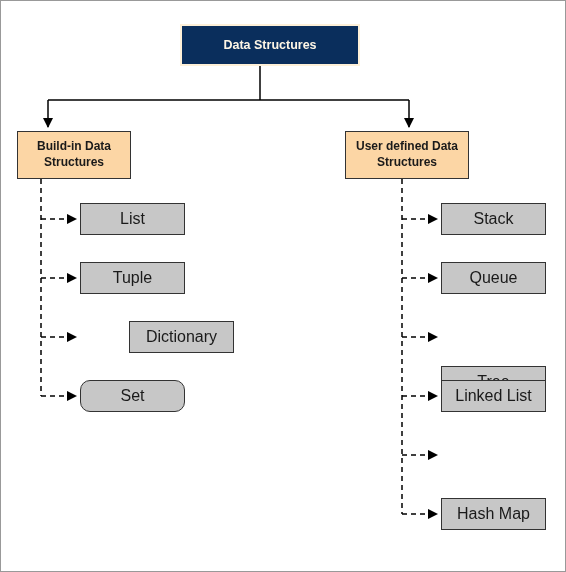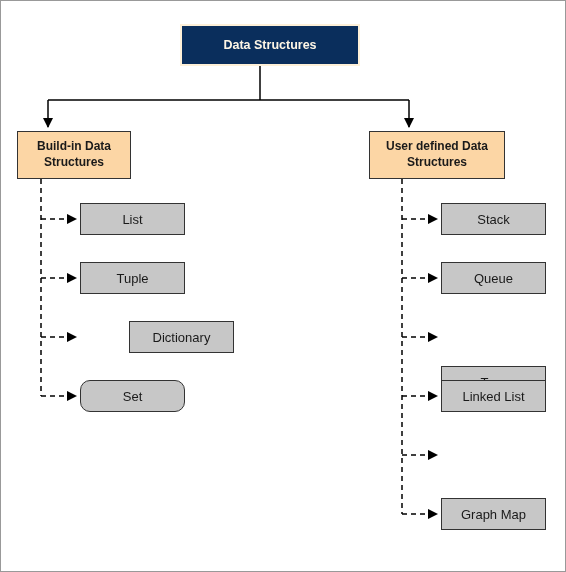--- a/index.html
+++ b/index.html
@@ -52,21 +52,21 @@
   .leaf-box {
     position: absolute;
     width: 105px;
     height: 32px;
     background: #c7c7c7;
     border: 1px solid #333;
     box-sizing: border-box;
     display: flex;
     align-items: center;
     justify-content: center;
-    font-size: 13px;
+    font-size: 16px;
     color: #1a1a1a;
   }
   svg.connectors {
     position: absolute;
     left: 0;
     top: 0;
     width: 566px;
     height: 572px;
     pointer-events: none;
   }
@@ -110,21 +110,21 @@
 
   <div class="root-box">
     <span>Data Structures</span>
   </div>
 
   <div class="category-box" style="left:16px; top:130px; width:114px;">
     <span style="white-space:pre-line;">Build-in Data
 Structures</span>
   </div>
 
-  <div class="category-box" style="left:344px; top:130px; width:136px;margin-left:24px;">
+  <div class="category-box" style="left:344px; top:130px; width:124px;">
     <span style="white-space:pre-line;">User defined Data
 Structures</span>
   </div>
 
   <div class="leaf-box" style="left:79px; top:202px;">
     <span>List</span>
   </div>
   <div class="leaf-box" style="left:79px; top:261px;">
     <span>Tuple</span>
   </div>
@@ -141,16 +141,16 @@
   <div class="leaf-box" style="left:440px; top:261px;">
     <span>Queue</span>
   </div>
   <div class="leaf-box" style="left:440px; top:320px;margin-top:45px;">
     <span>Tree</span>
   </div>
   <div class="leaf-box" style="left:440px; top:379px;">
     <span>Linked List</span>
   </div>
   <div class="leaf-box" style="left:440px; top:497px;">
-    <span>Graph Map</span>
+    <span>Hash Map</span>
   </div>
 
 </div>
 
 </body></html>

